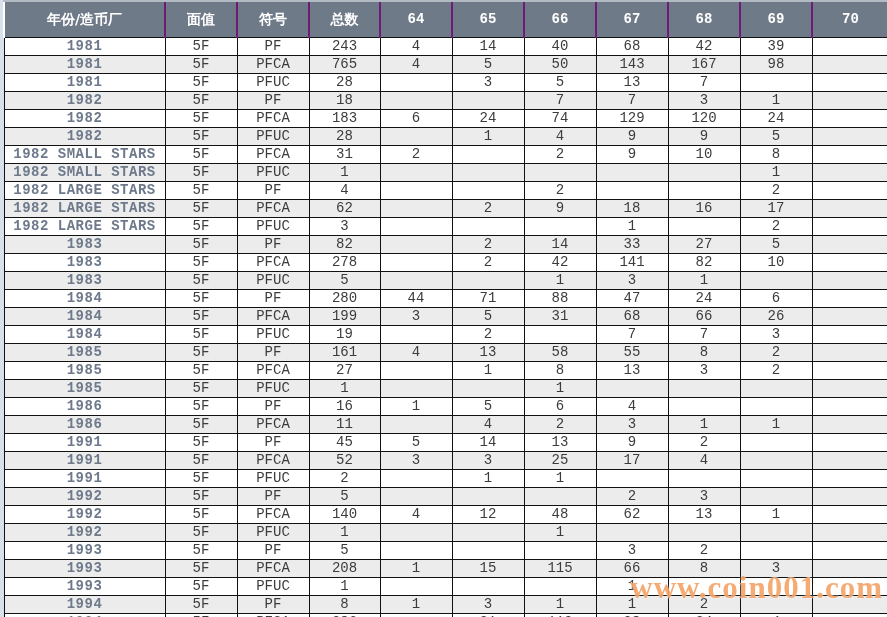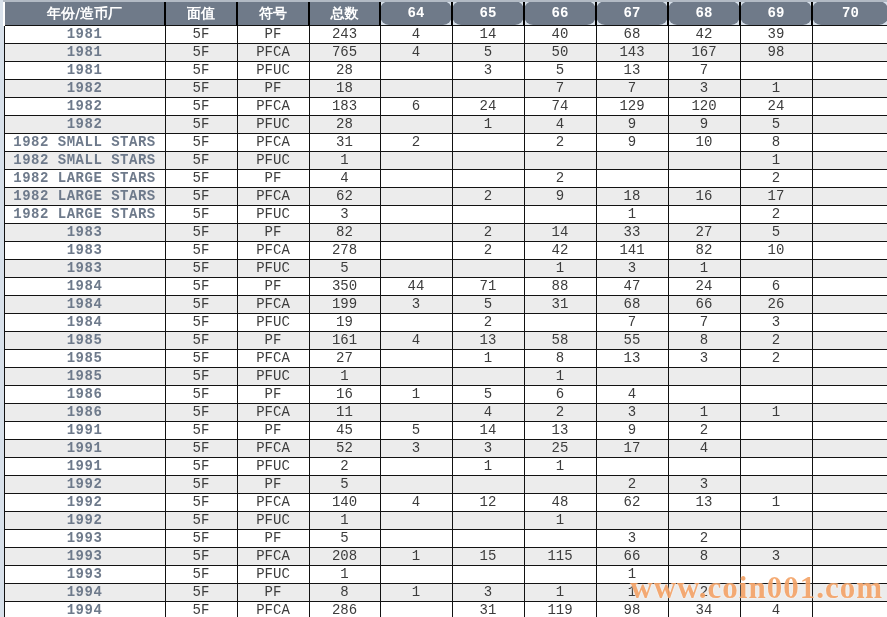--- a/index.html
+++ b/index.html
@@ -6,31 +6,31 @@
   body{
     width:887px;height:617px;overflow:hidden;position:relative;
     background:#D8E1EB;
     font-family:"Liberation Mono","DejaVu Sans Mono",monospace;
   }
   #tbl-wrap{position:absolute;left:3px;top:0;}
   table{
     border-collapse:collapse;table-layout:fixed;
     width:884px;
   }
-  thead tr{height:24px;}
+  thead tr{height:36px;}
   tbody tr{height:18px;}
   th{
     background:#6F7A89;color:#FFFFFF;
     font-size:14px;font-weight:bold;text-align:center;
-    border-left:2px solid #000000;border-top:2px solid #B2BAC4;
+    border-left:2px solid #701a75;border-top:2px solid #B2BAC4;
     border-bottom:1px solid #121212;
     padding:0;line-height:20px;
     font-family:"DejaVu Sans","Liberation Sans",sans-serif;
   }
-  th.num{font-family:"Liberation Mono","DejaVu Sans Mono",monospace;border-radius:9px;}
+  th.num{font-family:"Liberation Mono","DejaVu Sans Mono",monospace;}
   th:first-child{border-left:2px solid #FFFFFF;}
   td{
     border:1px solid #121212;
     font-size:14px;text-align:center;vertical-align:middle;
     padding:0;line-height:17px;color:#3C3C3C;
     overflow:hidden;white-space:nowrap;
   }
   tbody tr:nth-child(even) td{background:#ECECEC;}
   tbody tr:nth-child(odd) td{background:#FFFFFF;}
   td.year{
@@ -258,21 +258,21 @@
           <td>1</td>
           <td>3</td>
           <td>1</td>
           <td></td>
           <td></td>
         </tr>
         <tr>
           <td class="year">1984</td>
           <td>5F</td>
           <td>PF</td>
-          <td>350</td>
+          <td>280</td>
           <td>44</td>
           <td>71</td>
           <td>88</td>
           <td>47</td>
           <td>24</td>
           <td>6</td>
           <td></td>
         </tr>
         <tr>
           <td class="year">1984</td>

